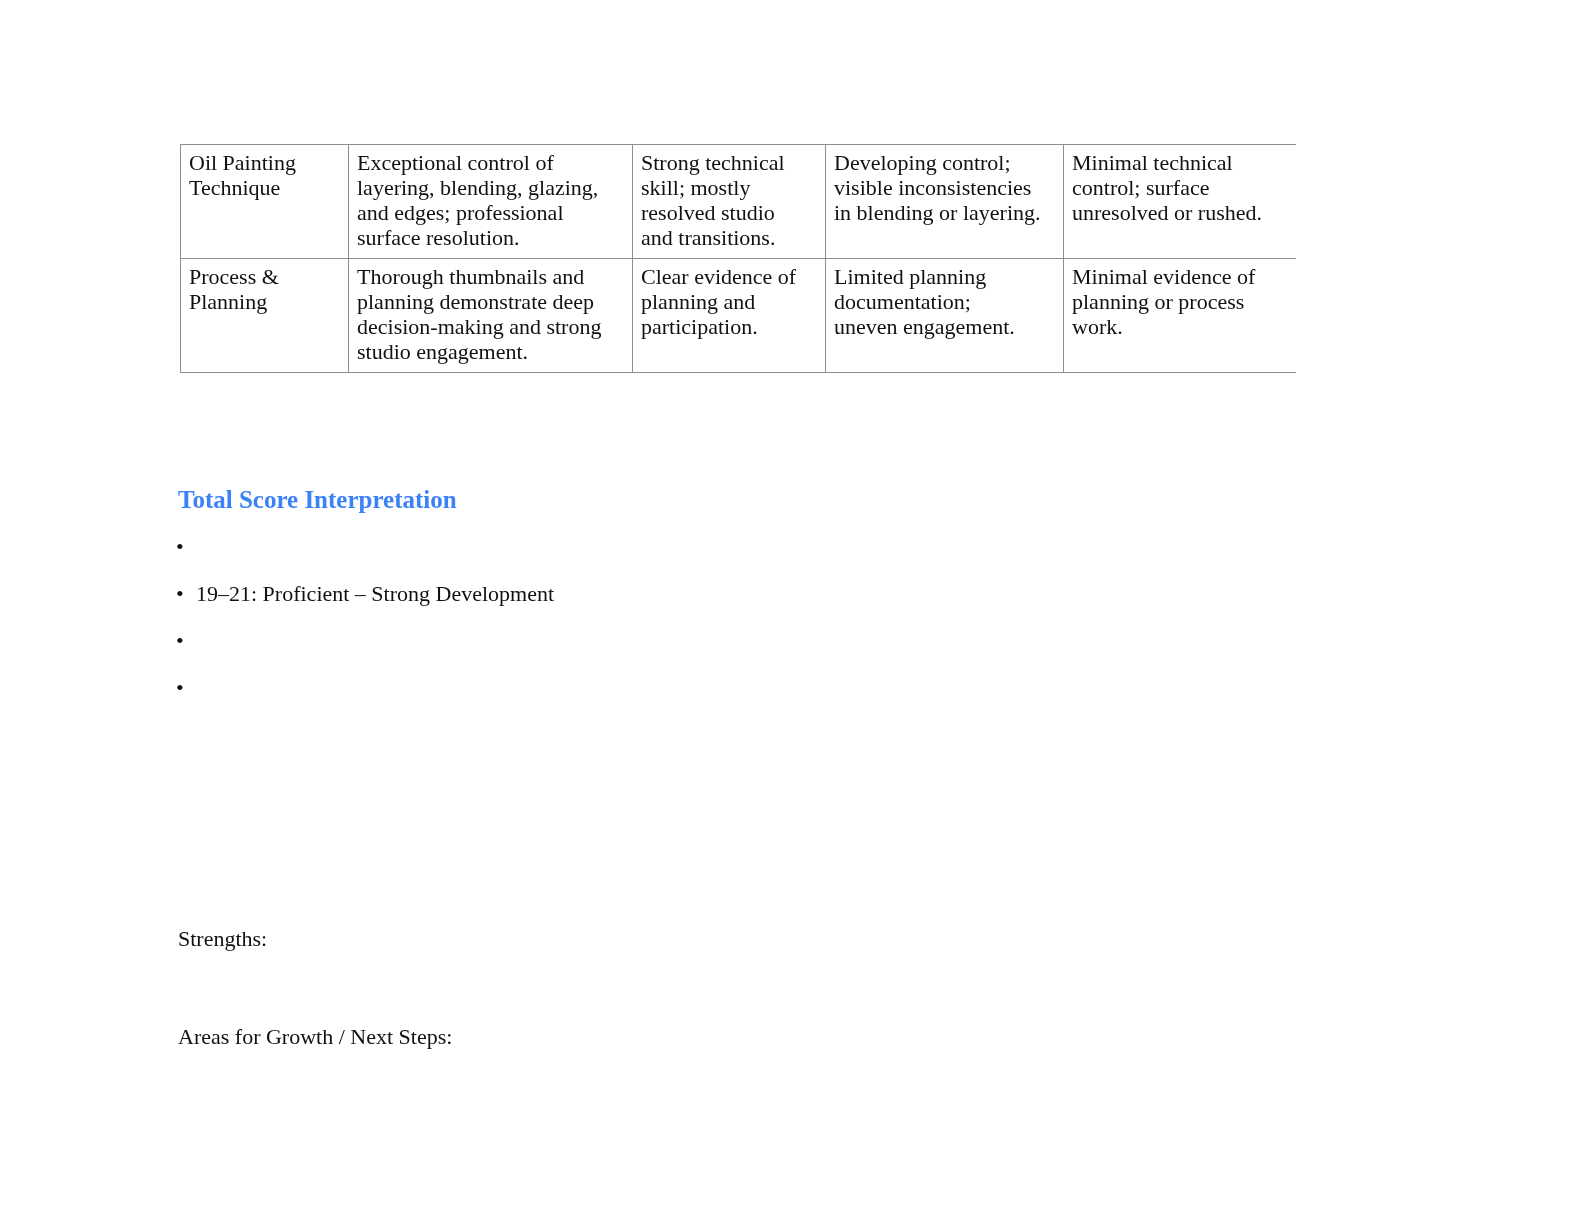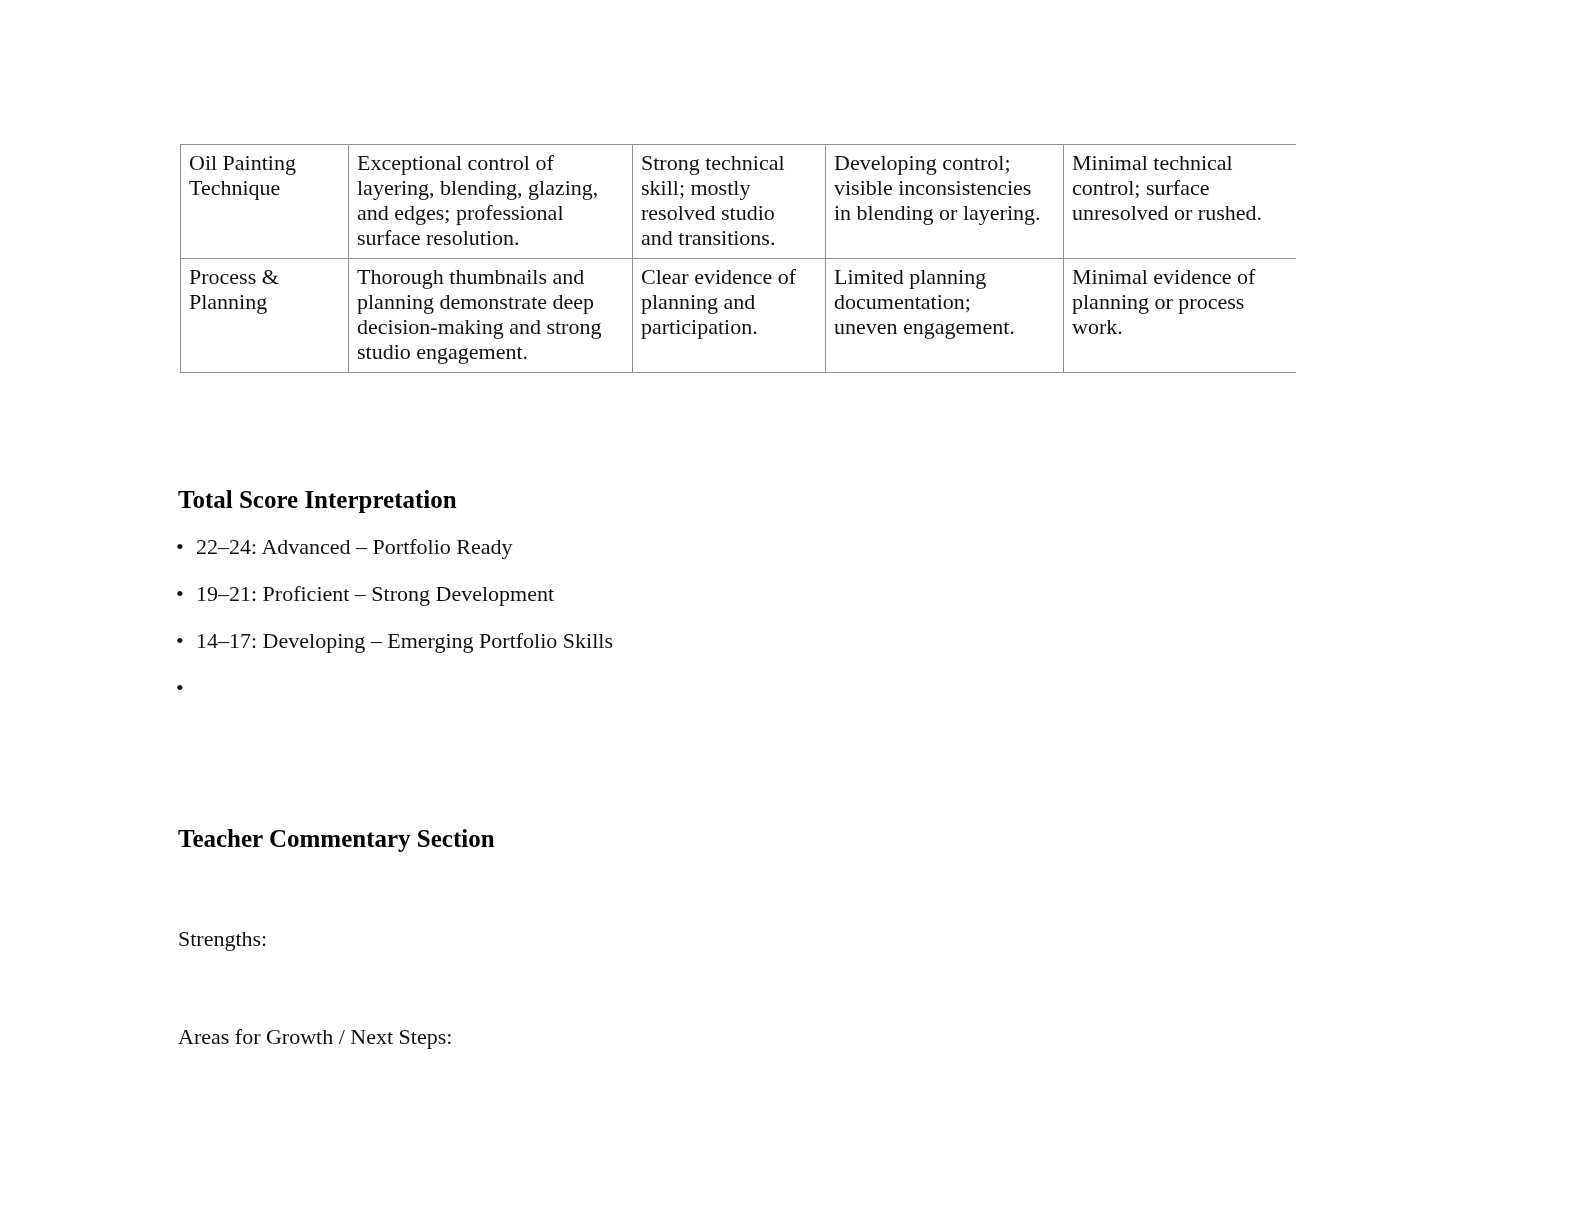--- a/index.html
+++ b/index.html
@@ -45,21 +45,21 @@
     letter-spacing: 0px;
   }
 
   
   .heading {
     position: absolute;
     left: 178px;
     font-size: 25px;
     line-height: 29px;
     font-weight: bold;
-    color: #000000;
+    color: #3b82f6;
     white-space: nowrap;
   }
   .heading-score { top: 485px; }
   .heading-commentary { top: 824px; }
 
   
   .bullet-list {
     position: absolute;
     left: 176px;
     top: 534px;
@@ -147,34 +147,31 @@
         </td>
       </tr>
     </tbody>
   </table>
 
   <div class="heading heading-score">Total Score Interpretation</div>
 
   <div class="bullet-list">
     <div class="bullet-item">
       <span class="bullet-marker">•</span>
-      <span>22–24: Advanced – Portfolio Ready</span>
     </div>
     <div class="bullet-item">
       <span class="bullet-marker">•</span>
       <span>19–21: Proficient – Strong Development</span>
     </div>
     <div class="bullet-item">
       <span class="bullet-marker">•</span>
-      <span>14–17: Developing – Emerging Portfolio Skills</span>
     </div>
     <div class="bullet-item">
       <span class="bullet-marker">•</span>
     </div>
   </div>
 
-  <div class="heading heading-commentary">Teacher Commentary Section</div>
 
   <div class="field-label label-strengths">Strengths:</div>
 
   <div class="field-label label-areas">Areas for Growth / Next Steps:</div>
 
 </div>
 
 </body></html>

